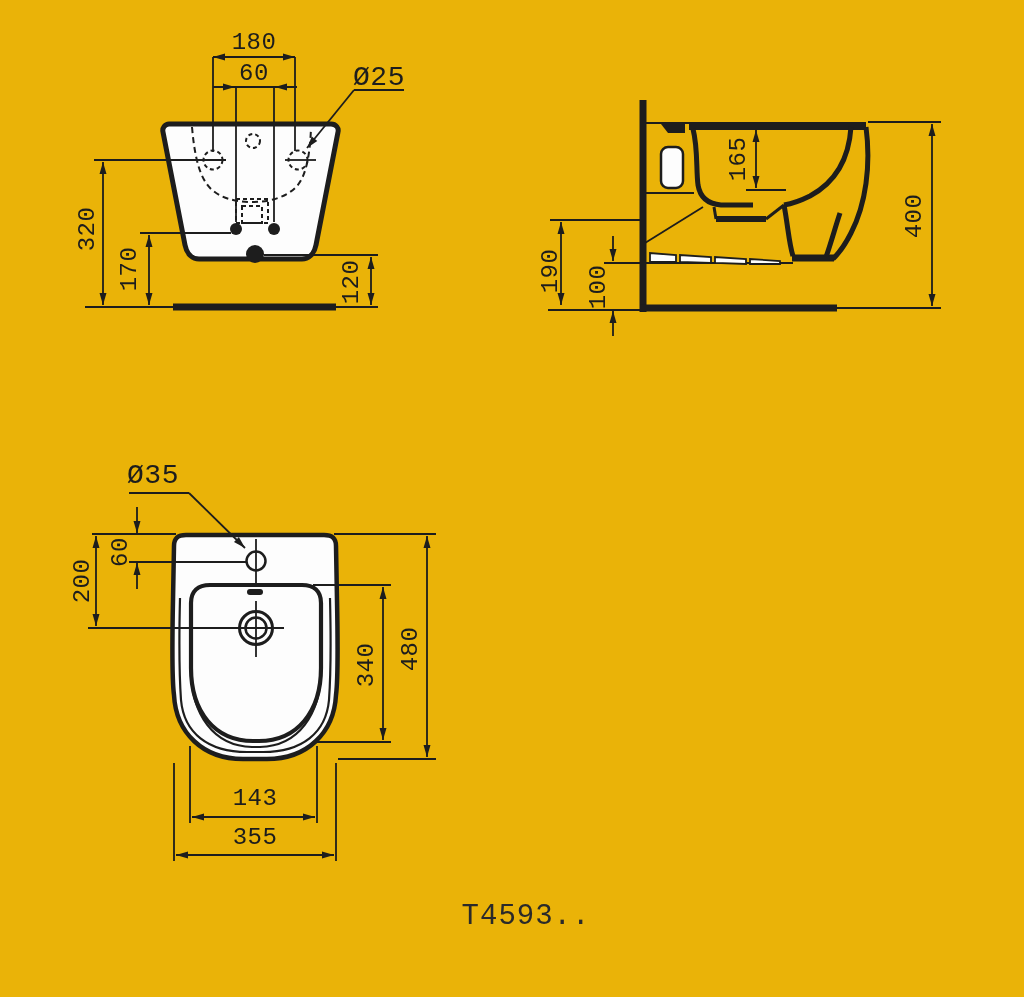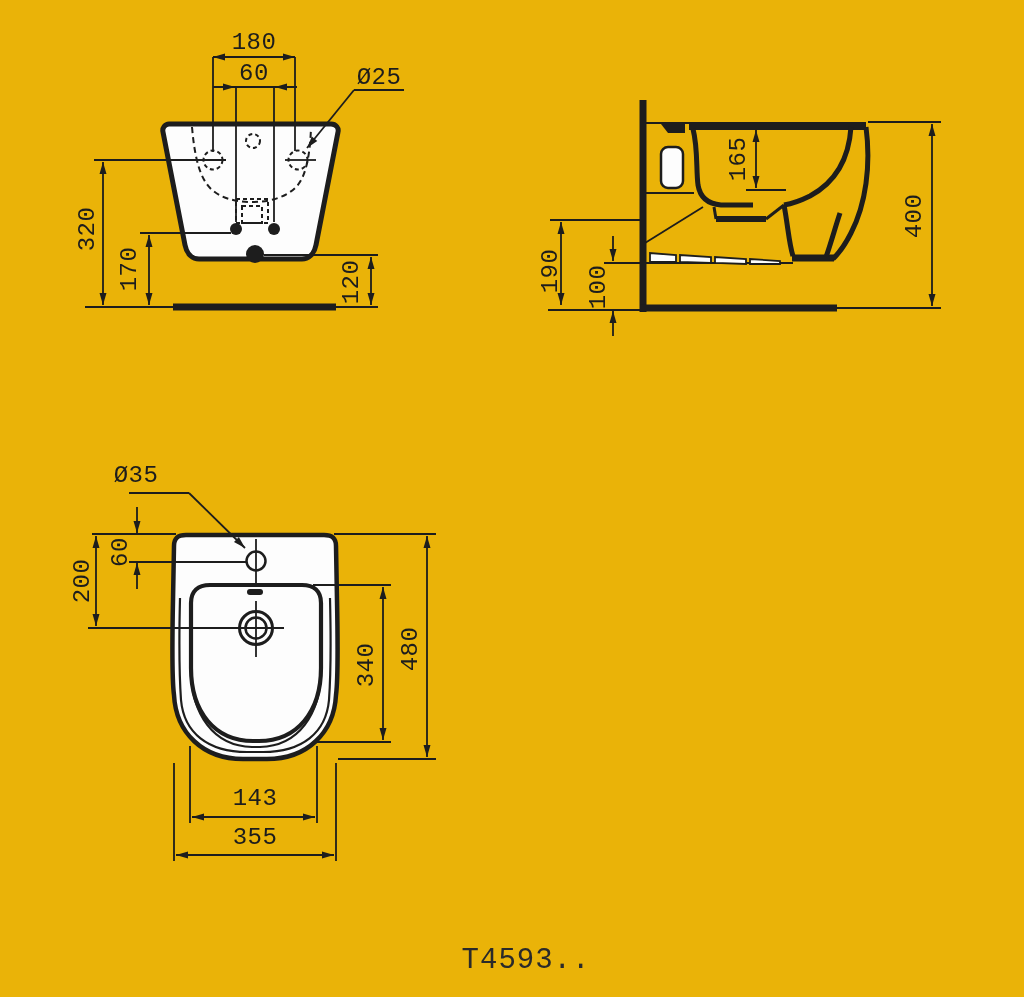--- a/index.html
+++ b/index.html
@@ -2,22 +2,22 @@
 <html><head>
 <meta charset="utf-8">
 <style>
   html,body{margin:0;padding:0;background:#ffffff;}
   .canvas{position:relative;width:1024px;height:997px;background:#eab308;overflow:hidden;
           font-family:Liberation Mono, monospace;}
   svg{position:absolute;left:0;top:0;}
   .lbl{position:absolute;transform:translate(-50%,-50%);color:#1d1d1d;font-size:24px;
        letter-spacing:.5px;white-space:nowrap;line-height:1;}
   .lbl.v{transform:translate(-50%,-50%) rotate(-90deg);}
-  .lbl.dia{font-size:24px;}
-  .lbl.model{font-size:29px;letter-spacing:1px;color:#2a2a2a;margin-top:44px;}
+  .lbl.dia{font-size:28px;}
+  .lbl.model{font-size:29px;letter-spacing:1px;color:#2a2a2a;}
   
   .ln{stroke:#1d1d1d;fill:none;}
   .w2{stroke-width:1.8;}
   .w3{stroke-width:3;}
   .w4{stroke-width:4.2;}
   .w5{stroke-width:5;}
   .w6{stroke-width:6;}
   .w7{stroke-width:7;}
   .w8{stroke-width:8;}
   .dash{stroke-dasharray:6 4;stroke-width:2;}
@@ -238,21 +238,21 @@
 <div class="lbl dia" style="left:379px;top:78px;">Ø25</div>
 <div class="lbl v" style="left:88px;top:229px;">320</div>
 <div class="lbl v" style="left:130px;top:269px;">170</div>
 <div class="lbl v" style="left:352px;top:282px;">120</div>
 
 <div class="lbl v" style="left:739px;top:159px;">165</div>
 <div class="lbl v" style="left:915px;top:216px;">400</div>
 <div class="lbl v" style="left:551px;top:271px;">190</div>
 <div class="lbl v" style="left:599px;top:287px;">100</div>
 
-<div class="lbl dia" style="left:136px;top:476px;">Ø35</div>
+<div class="lbl dia" style="left:153px;top:476px;">Ø35</div>
 <div class="lbl v" style="left:121px;top:552px;">60</div>
 <div class="lbl v" style="left:83px;top:581px;">200</div>
 <div class="lbl v" style="left:367px;top:665px;">340</div>
 <div class="lbl v" style="left:411px;top:649px;">480</div>
 <div class="lbl" style="left:255px;top:799px;">143</div>
 <div class="lbl" style="left:255px;top:838px;">355</div>
 
 <div class="lbl model" style="left:526px;top:916px;">T4593..</div>
 
 </div>

